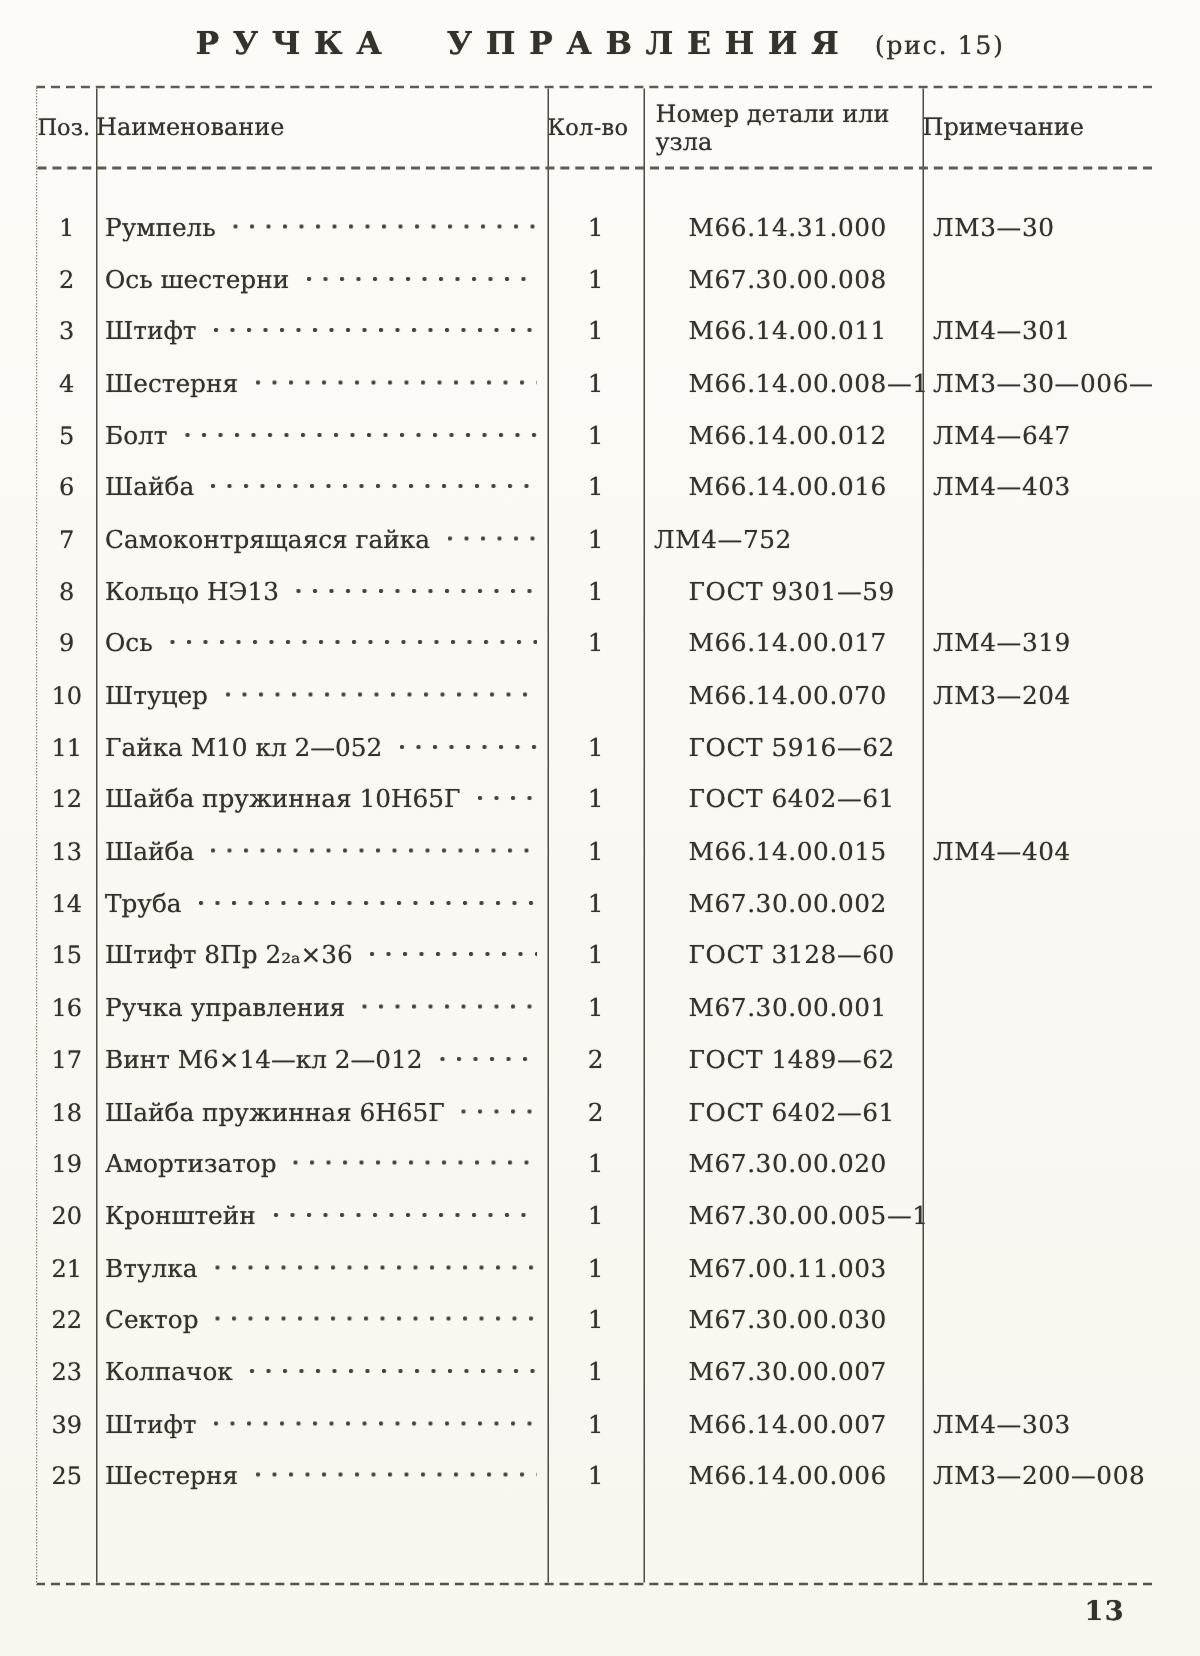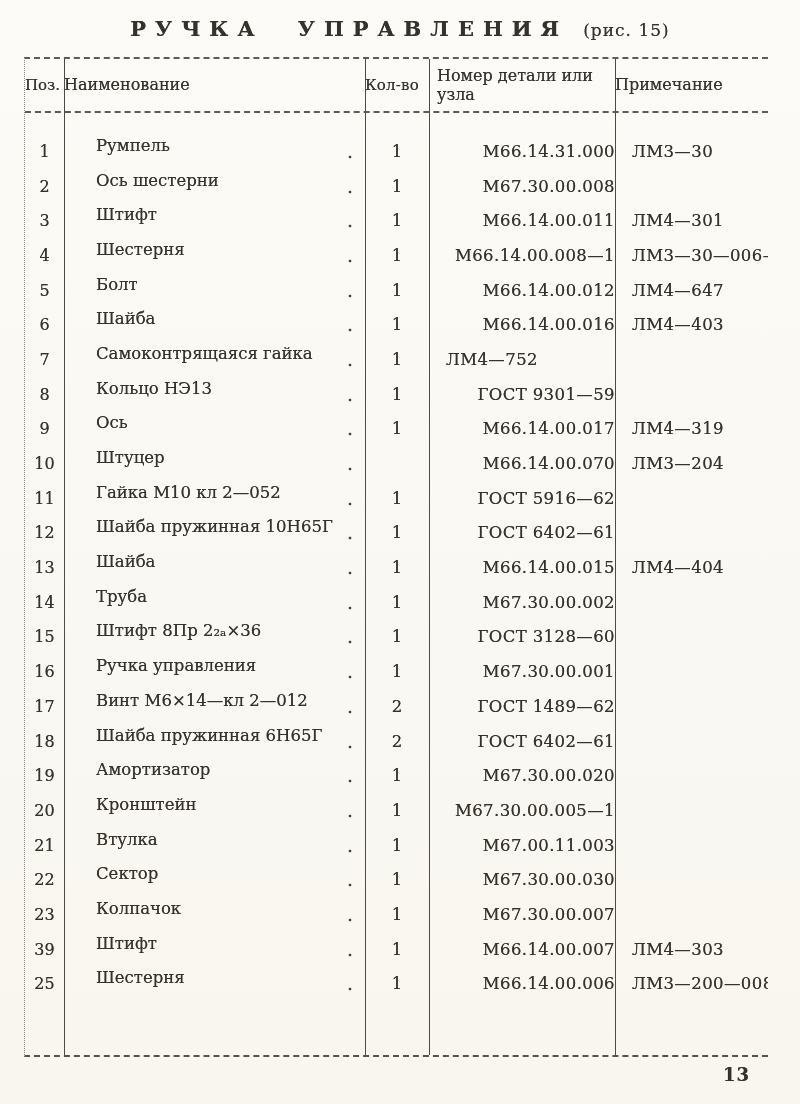--- a/index.html
+++ b/index.html
@@ -98,38 +98,37 @@
     height: 34.7px;
     display: grid;
     grid-template-columns: 39px 301px 64px 186px 1fr;
     align-items: center;
     font-size: 16.5px;
   }
   .cell-pos { text-align: center; font-size: 16px; }
   .cell-name {
     display: flex;
     align-items: baseline;
-    padding-left: 32px;
+    padding-left: 6px;
     overflow: hidden;
     white-space: nowrap;
-    flex-direction: column;
   }
   .leader {
     flex: 1 1 auto;
     min-width: 10px;
     height: 4px;
     align-self: flex-end;
     margin: 0 7px 8px 11px;
     background-image: radial-gradient(circle at 2px 2px, #46433c 1.15px, rgba(0,0,0,0) 1.7px);
     background-size: 11px 4px;
     background-repeat: repeat-x;
   }
   .cell-qty { text-align: center; }
-  .cell-part { padding-left: 1px; letter-spacing: 0.4px; white-space: nowrap; text-align: right; }
-  .cell-note { padding-left: 17px; letter-spacing: 0.4px; white-space: nowrap; }
+  .cell-part { padding-left: 30px; letter-spacing: 0.4px; white-space: nowrap; }
+  .cell-note { padding-left: 7px; letter-spacing: 0.4px; white-space: nowrap; }
 
   
   .page-number {
     position: absolute;
     top: 1064px;
     right: 50px;
     font-size: 18px;
     font-weight: bold;
     letter-spacing: 1px;
   }

